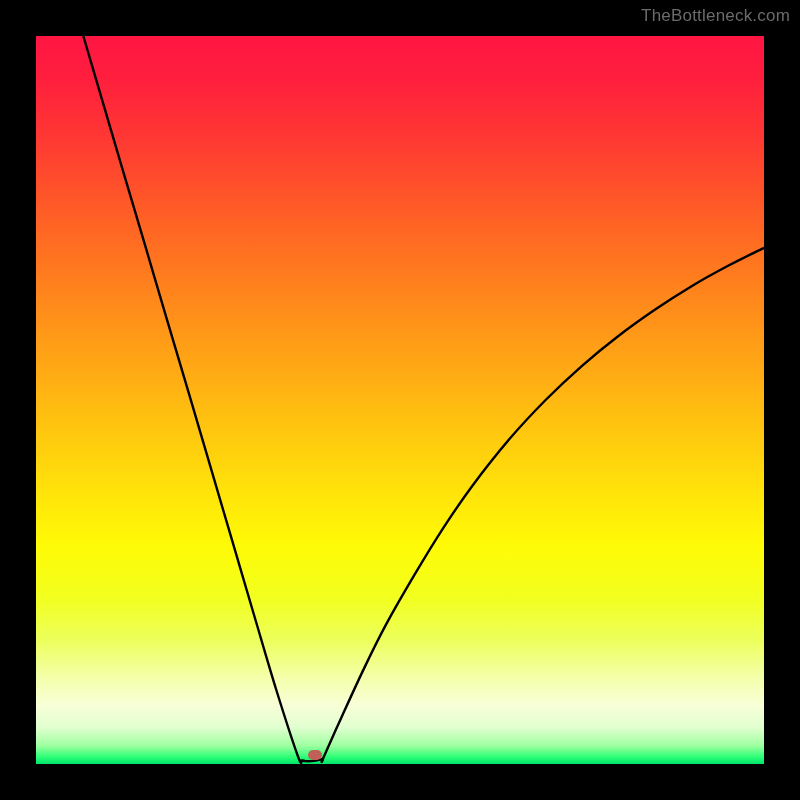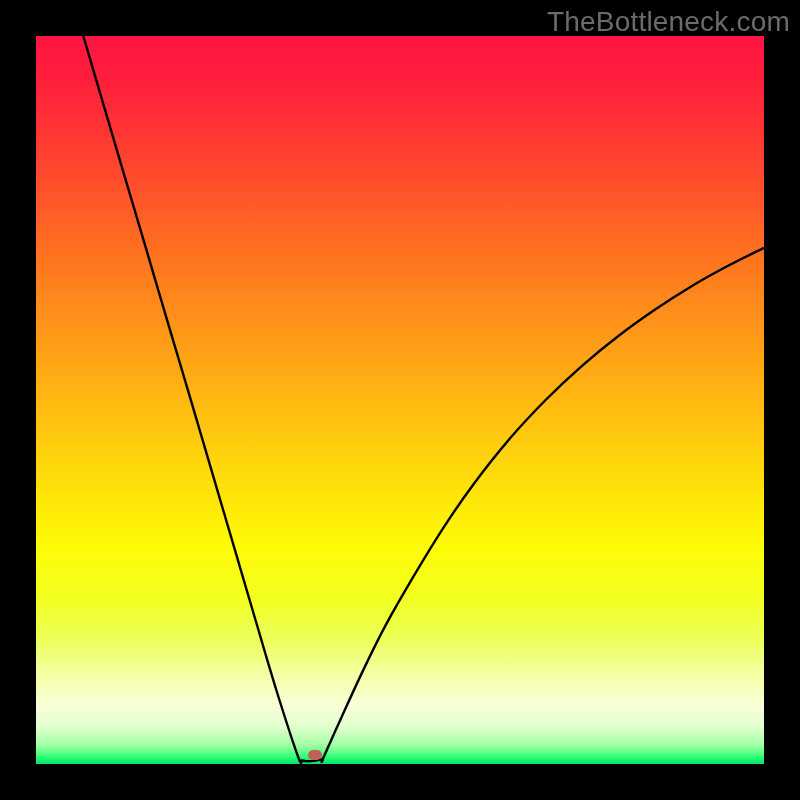--- a/index.html
+++ b/index.html
@@ -39,21 +39,21 @@
       #2fff77 99%,
       #00e56a 100%
     );
   }
 
   .watermark {
     position: absolute;
     top: 6px;
     right: 10px;
     color: #6b6b6b;
-    font-size: 28px;
+    font-size: 17px;
     letter-spacing: 0.2px;
   }
 
   svg.curve {
     position: absolute;
     left: 0; top: 0;
     width: 728px;
     height: 728px;
   }
 

